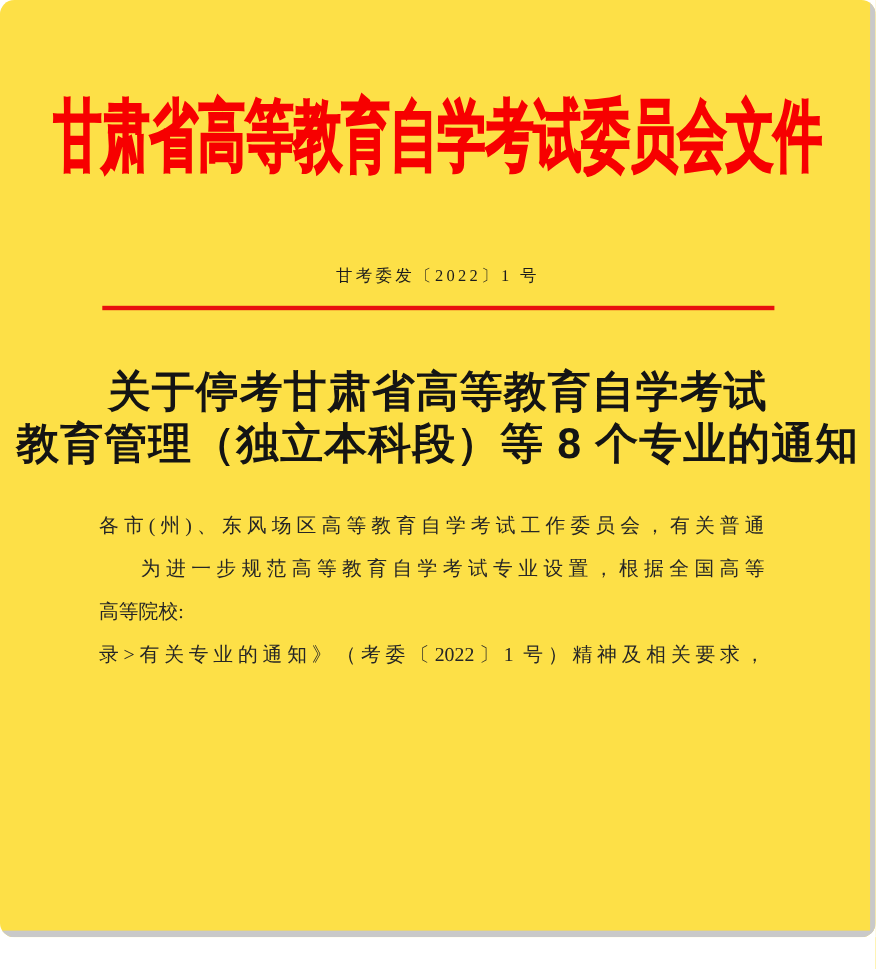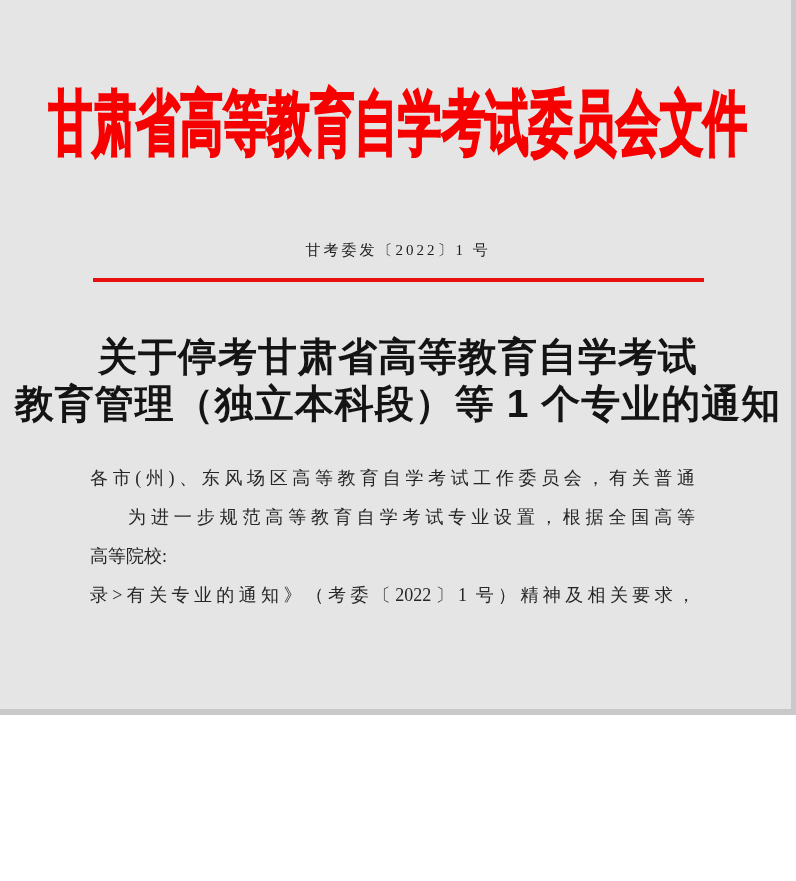--- a/index.html
+++ b/index.html
@@ -1,23 +1,24 @@
 <!DOCTYPE html>
 <html lang="zh"><head>
 <meta charset="utf-8">
 <style>
   html, body { margin: 0; padding: 0; background: #ffffff; }
   .page {
     position: relative;
     width: 796px;
-    height: 715px;
-    background: #e5e5e5;
+    height: 852px;
+    background: #fde047;
     overflow: hidden;
     font-family: "Liberation Serif", "DejaVu Serif", serif;
     color: #222222;
+    border-radius: 13px;
   }
   
   .edge-right {
     position: absolute; top: 0; right: 0;
     width: 5px; height: 881px;
     background: #c9c9c9;
   }
   .edge-bottom {
     position: absolute; left: 0; bottom: 0;
     width: 796px; height: 6px;
@@ -98,21 +99,21 @@
   <div class="masthead">
     <span class="stretch">甘肃省高等教育自学考试委员会文件</span>
   </div>
 
   <div class="doc-number">甘考委发〔2022〕1 号</div>
 
   <div class="red-rule"></div>
 
   <div class="notice-title">
     <div>关于停考甘肃省高等教育自学考试</div>
-    <div>教育管理（独立本科段）等 1 个专业的通知</div>
+    <div>教育管理（独立本科段）等 8 个专业的通知</div>
   </div>
 
   <div class="body-text">
     <div class="body-line">各市(州)、东风场区高等教育自学考试工作委员会，有关普通</div>
     <div class="body-line indent">为进一步规范高等教育自学考试专业设置，根据全国高等</div>
     <div class="body-line short">高等院校:</div>
     <div class="body-line">录&gt;有关专业的通知》（考委〔2022〕1 号）精神及相关要求，</div>
   </div>
 
   <div class="edge-right"></div>

